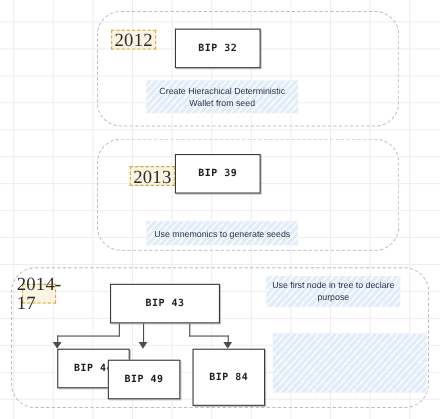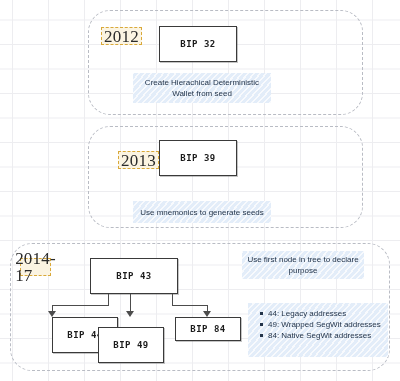--- a/index.html
+++ b/index.html
@@ -152,21 +152,21 @@
   <div class="bip-box" style="left:159px; top:140px; width:78px; height:36px;">BIP 39</div>
 
   <div class="note" style="left:133px; top:189px; width:138px; height:22px;margin-top:12px;">
     <span>Use mnemonics to generate seeds</span>
   </div>
 
   <div class="group" style="left:10px; top:243px; width:380px; height:128px;"></div>
 
   <div class="year-tag" style="left:20px; top:258px; width:31px; height:18px;">2014-17</div>
 
-  <div class="bip-box" style="left:90px; top:258px; width:88px; height:36px;">BIP 43</div>
+  <div class="bip-box" style="left:100px; top:258px; width:100px; height:36px;">BIP 43</div>
 
   <div class="note" style="left:218px; top:251px; width:122px; height:28px;margin-left:24px;">
     <span>Use first node in tree to declare purpose</span>
   </div>
 
   <div class="conn conn-v" style="left:108px; top:294px; height:12px;"></div>
   <div class="conn conn-h" style="left:52px; top:305px; width:57px;"></div>
   <div class="conn conn-v" style="left:52px; top:305px; height:9px;"></div>
   <div class="arrowhead" style="left:48px; top:311px;"></div>
 
@@ -175,23 +175,18 @@
 
   <div class="conn conn-v" style="left:172px; top:294px; height:12px;"></div>
   <div class="conn conn-h" style="left:172px; top:305px; width:36px;"></div>
   <div class="conn conn-v" style="left:207px; top:305px; height:9px;"></div>
   <div class="arrowhead" style="left:203px; top:311px;"></div>
 
   <div class="bip-box" style="left:20px; top:317px; width:66px; height:36px;margin-left:32px;">BIP 44</div>
 
   <div class="bip-box" style="left:98px; top:317px; width:66px; height:36px;margin-top:10px;">BIP 49</div>
 
-  <div class="bip-box" style="left:175px; top:317px; width:66px; height:24px;text-align:right;">BIP 84</div>
+  <div class="bip-box" style="left:175px; top:317px; width:66px; height:52px;text-align:right;">BIP 84</div>
 
   <div class="note left-align" style="left:248px; top:303px; width:140px; height:54px;">
-    <ul class="note-list">
-      <li>44: Legacy addresses</li>
-      <li>49: Wrapped SegWit addresses</li>
-      <li>84: Native SegWit addresses</li>
-    </ul>
   </div>
 
 </div>
 
 </body></html>

